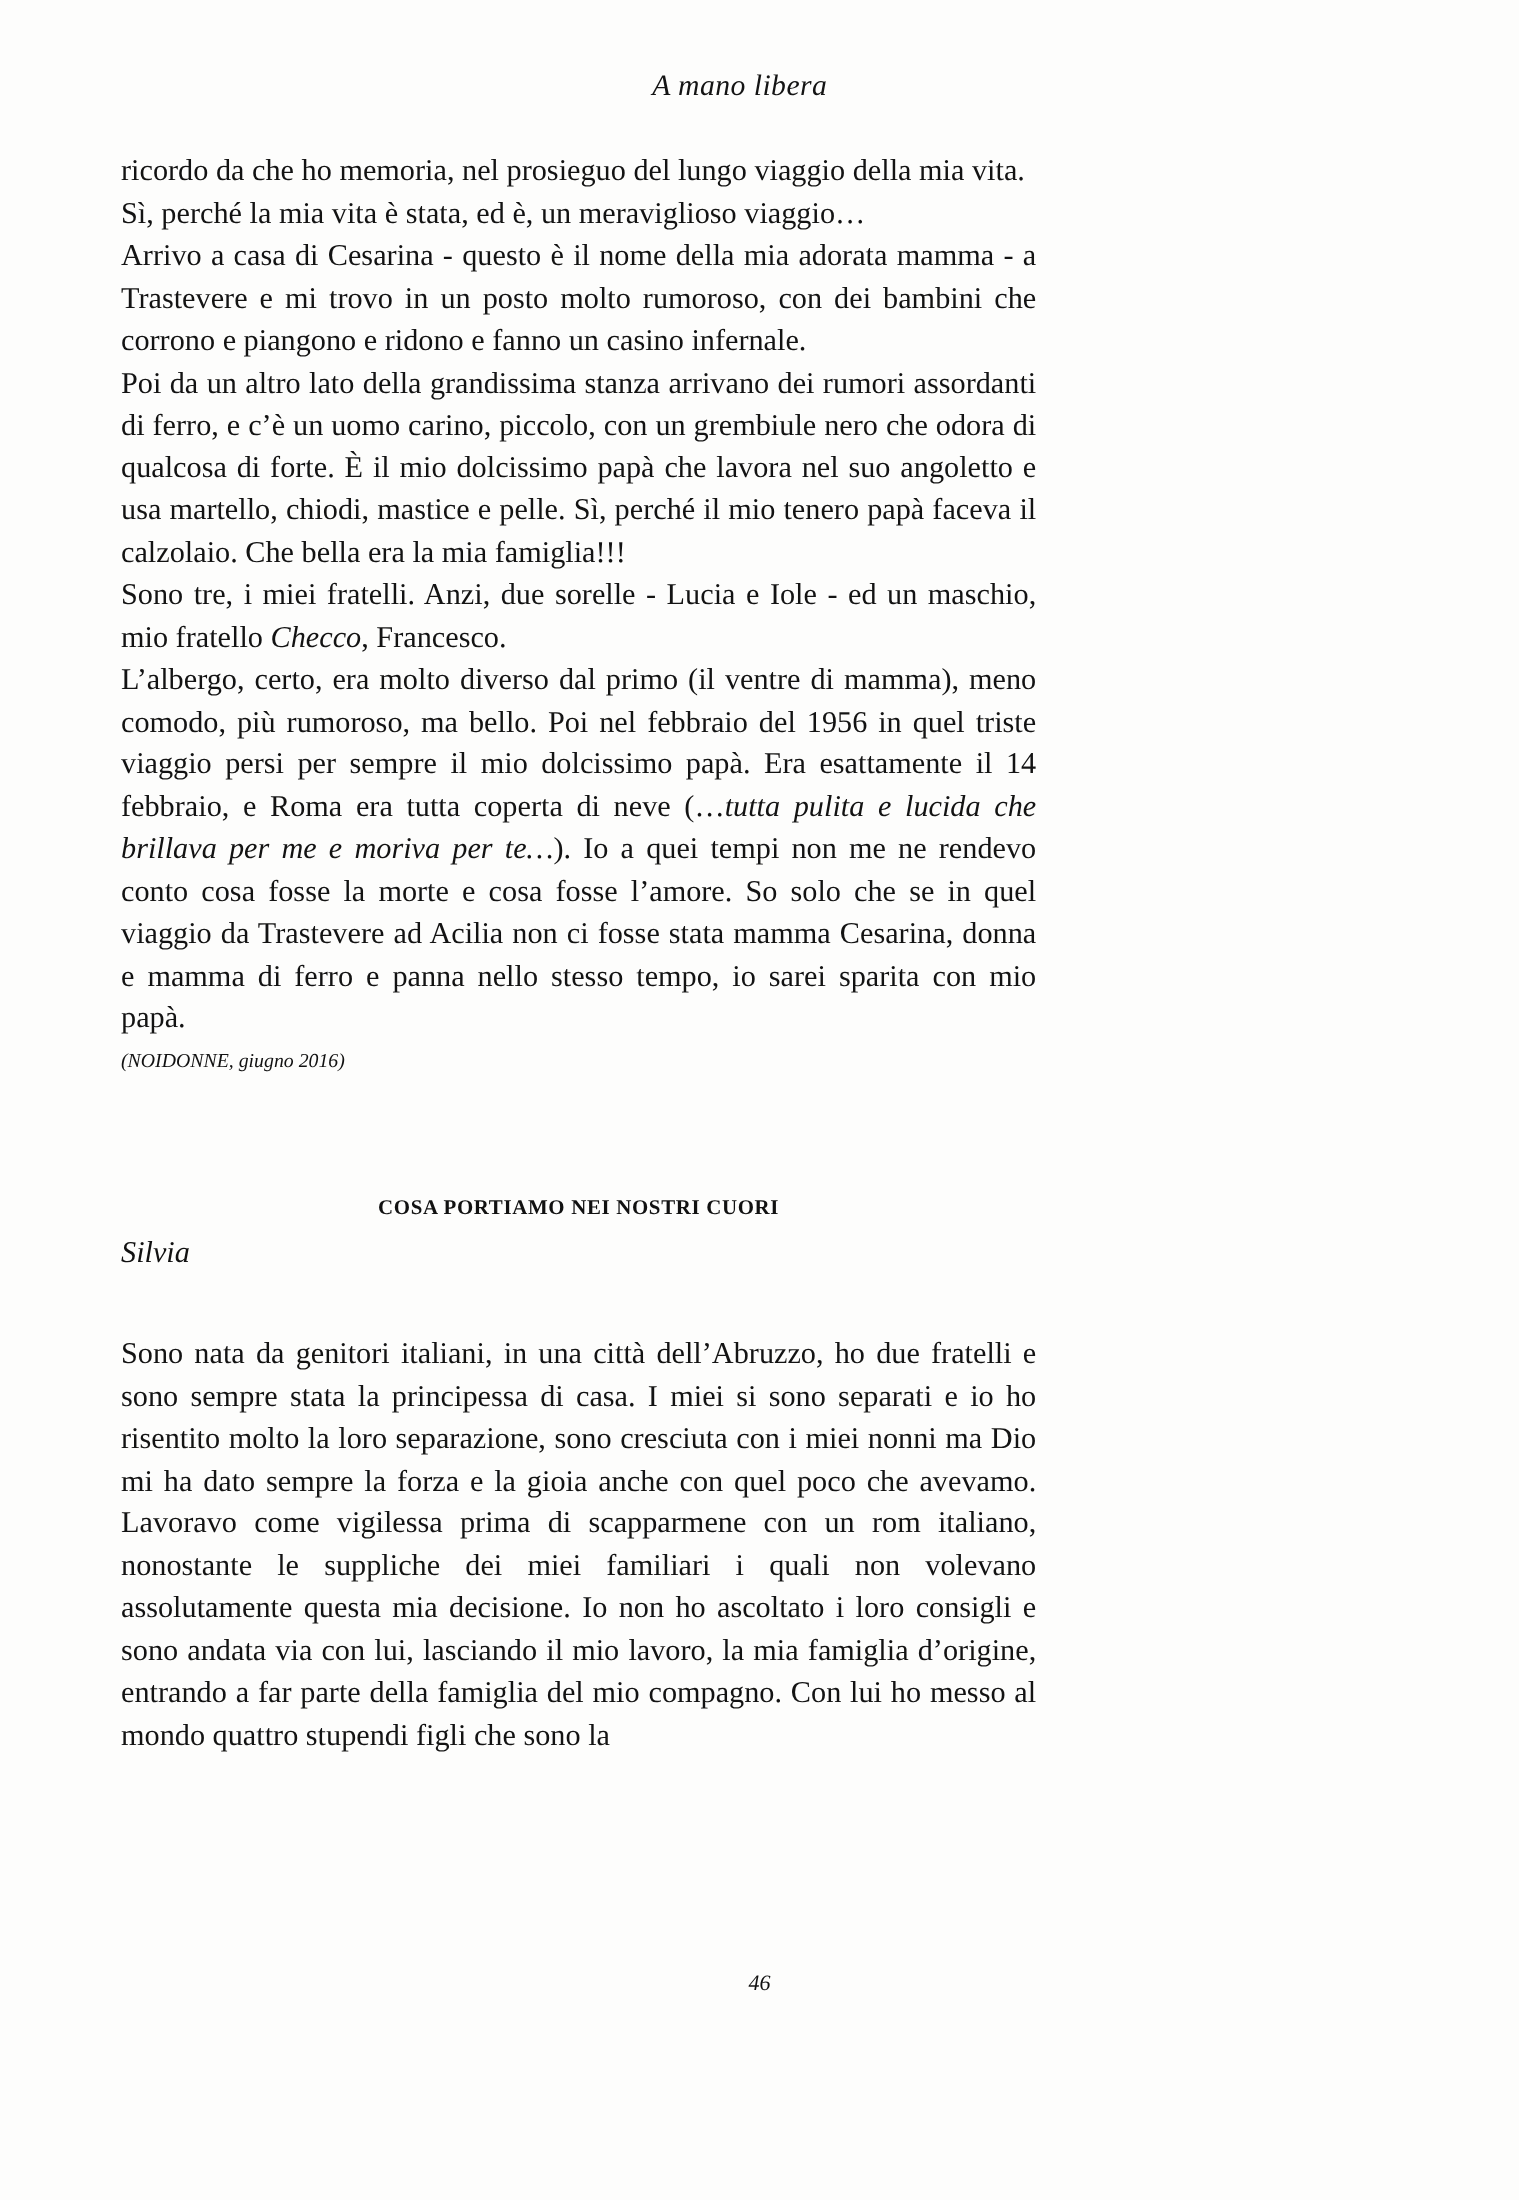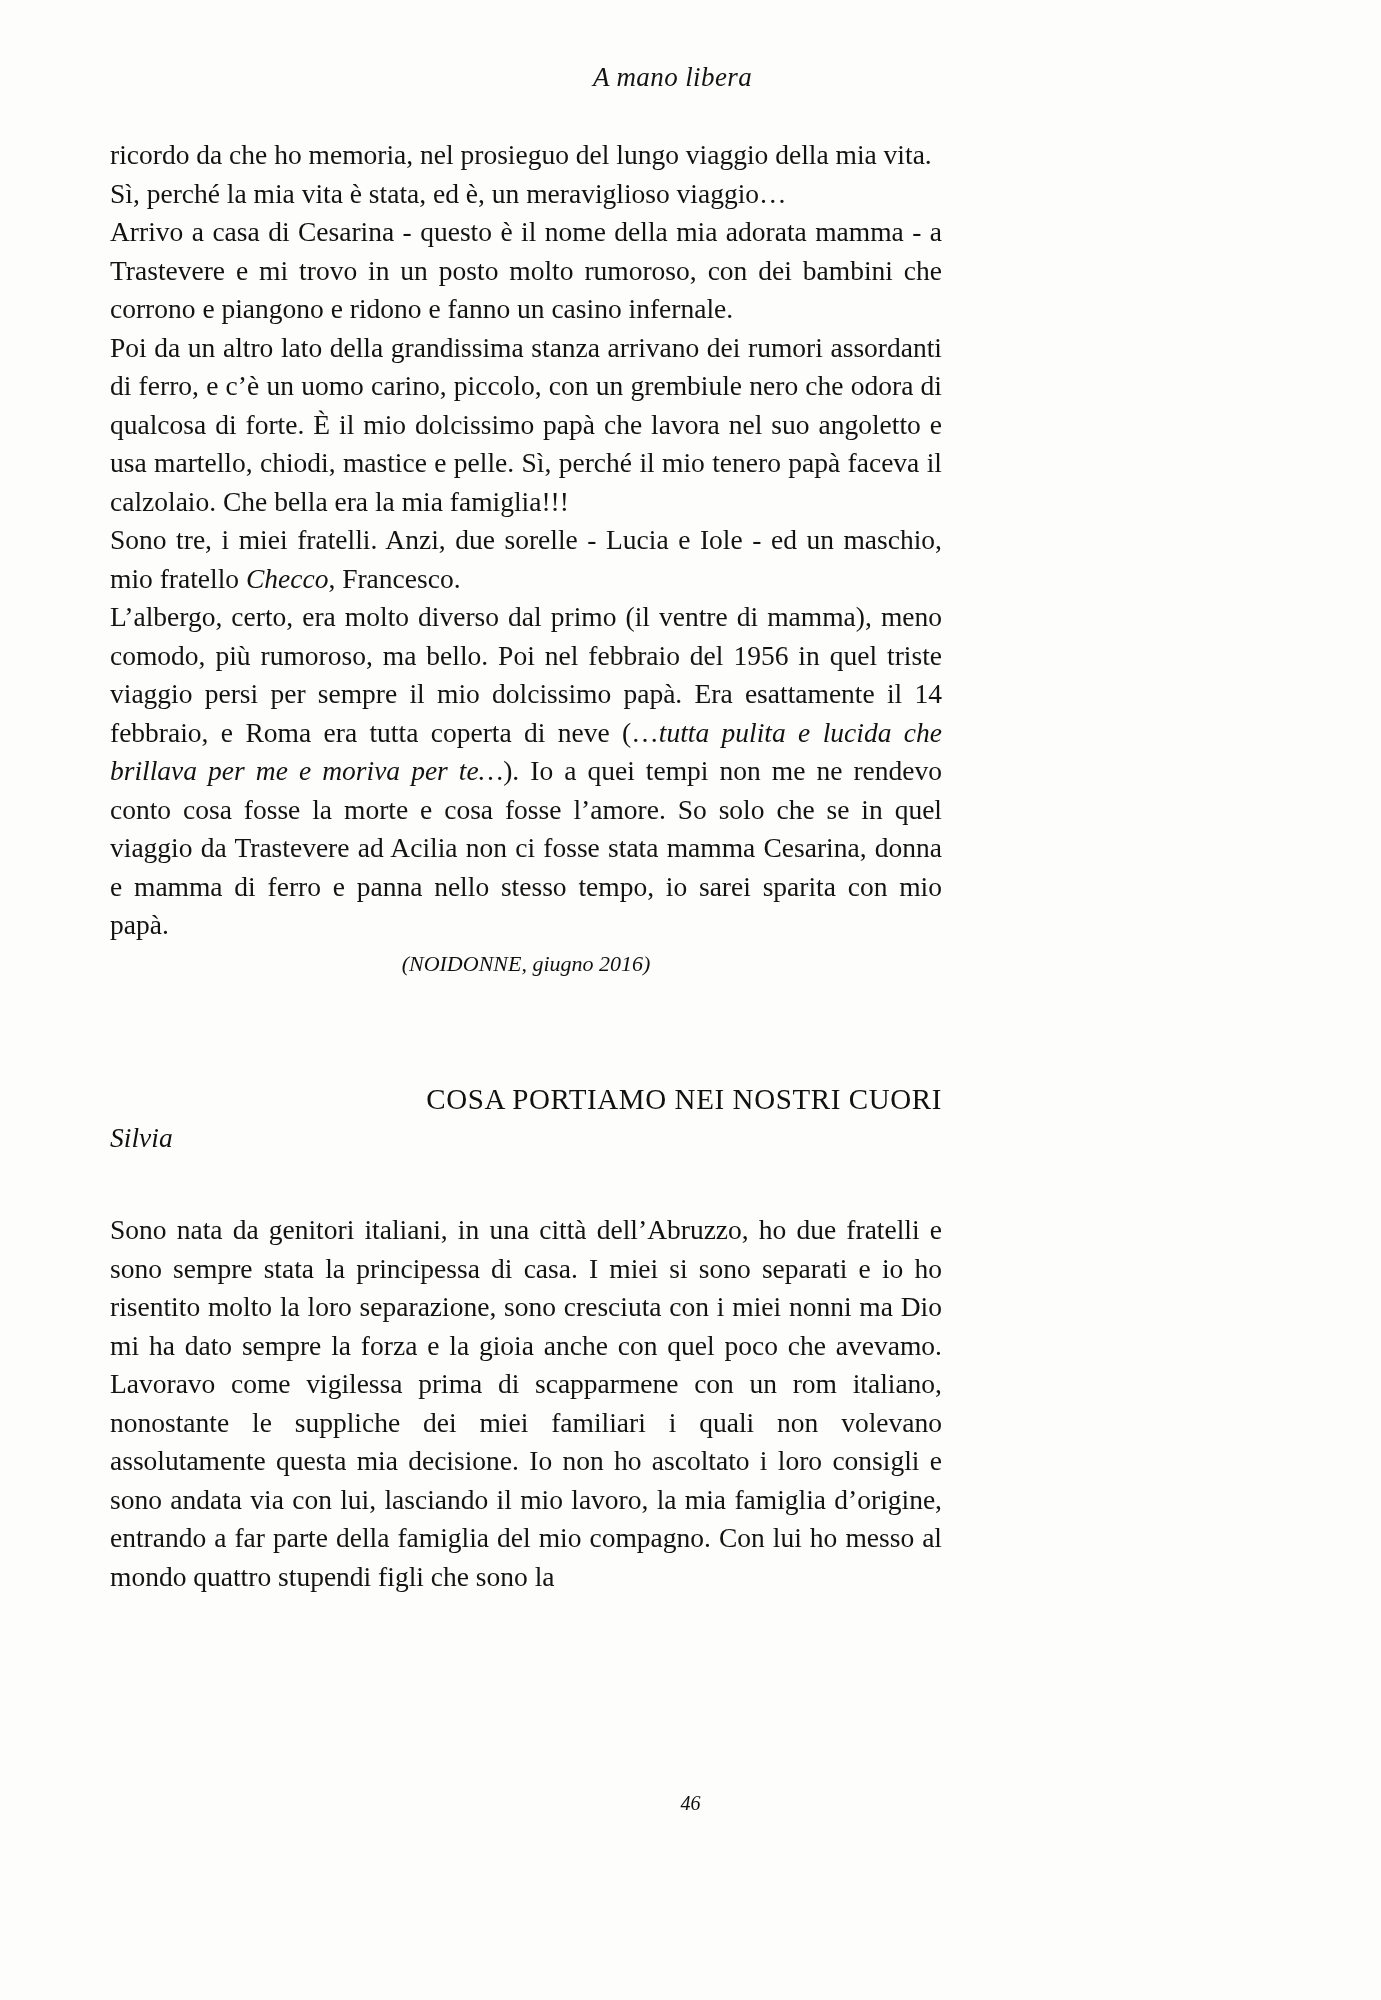--- a/index.html
+++ b/index.html
@@ -42,29 +42,29 @@
     text-align: justify;
     text-justify: inter-word;
     font-size: 27.5px;
     line-height: 38.5px;
     color: #131313;
     hyphens: manual;
   }
   .attrib {
     margin: 0;
     font-style: italic;
-    font-size: 22px;
+    font-size: 18px;
     line-height: 38.5px;
-    text-align: center;
+    text-align: left;
   }
   .section-head {
     margin: 0;
-    text-align: right;
-    font-weight: normal;
-    font-size: 29px;
+    text-align: center;
+    font-weight: bold;
+    font-size: 19px;
     line-height: 40px;
     letter-spacing: 0.6px;
   }
   .byline {
     margin: 0;
     font-style: italic;
     font-size: 27.5px;
     line-height: 38px;
   }
   .gap-before-head { height: 96px; }

